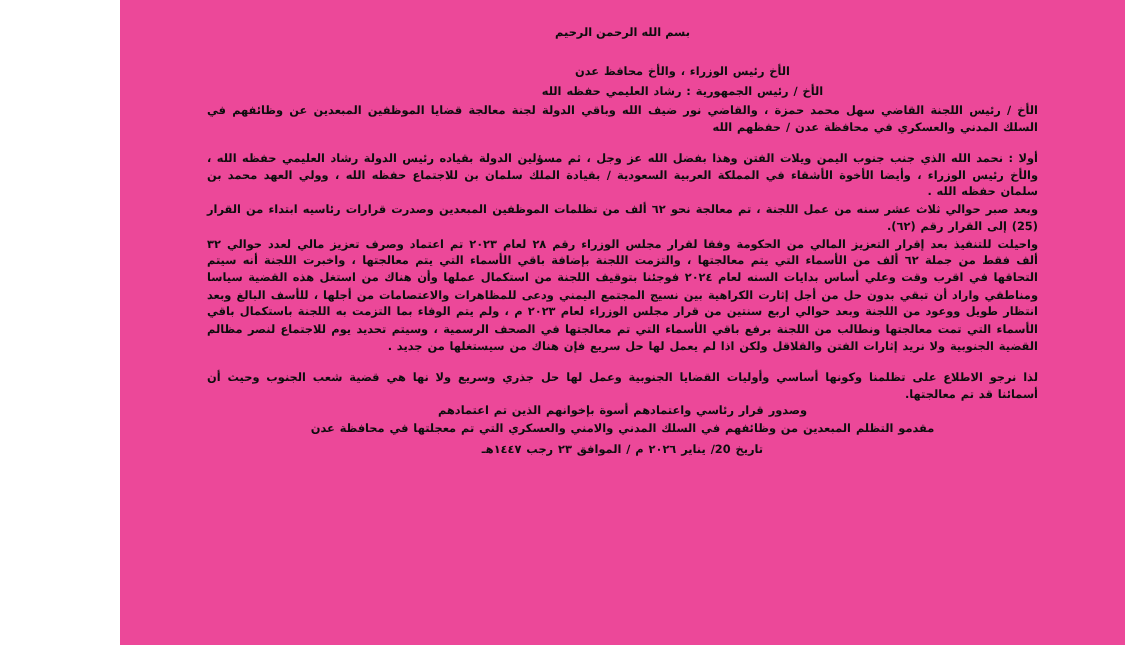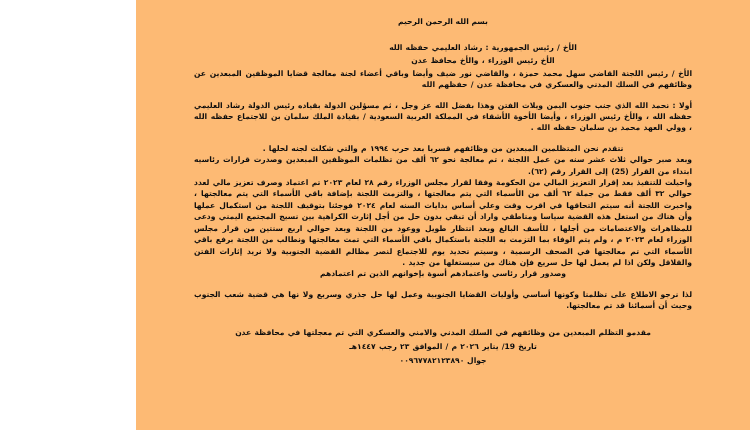--- a/index.html
+++ b/index.html
@@ -9,23 +9,23 @@
     background: #ffffff;
   }
   body {
     width: 750px;
     height: 430px;
     overflow: hidden;
     font-family: "DejaVu Sans", "Liberation Sans", sans-serif;
     color: #111111;
   }
   .page {
-    width: 614px;
+    width: 670px;
     height: 430px;
-    background: #fdba74;
+    background: #ec4899;
     box-sizing: border-box;
     padding: 10px 58px 6px 58px;
     direction: rtl;
   }
   .doc-line,
   .doc-para {
     font-size: 7.6px;
     line-height: 11.4px;
     font-weight: bold;
     color: #0d0d0d;
@@ -46,21 +46,20 @@
   }
   .addressee-block {
     margin: 0 0 9px 0;
   }
   .addressee-block .doc-line {
     margin-bottom: 1.5px;
   }
   .block-gap { margin-top: 9px; }
 
   .sig-block {
-    margin-top: 15px;
   }
   .sig-block .doc-line {
     margin-bottom: 3px;
   }
   .phone-line {
     margin-top: 4px;
     font-size: 7.6px;
     font-weight: bold;
     text-align: center;
     letter-spacing: 0.9px;
@@ -69,40 +68,35 @@
   .addr-pad-2 { padding-left: 80px; }
 </style>
 </head>
 <body>
 
 <div class="page">
 
   <div class="basmala">بسم الله الرحمن الرحيم</div>
 
   <div class="addressee-block">
+    <p class="doc-line center addr-pad-2">الأخ رئيس الوزراء ، والأخ محافظ عدن</p>
     <p class="doc-line center addr-pad-1">الأخ / رئيس الجمهورية : رشاد العليمي حفظه الله</p>
-    <p class="doc-line center addr-pad-2">الأخ رئيس الوزراء ، والأخ محافظ عدن</p>
-    <p class="doc-para justify">الأخ / رئيس اللجنة القاضي سهل محمد حمزة ،  والقاضي نور ضيف وأيضا وباقي أعضاء لجنة معالجة قضايا الموظفين المبعدين عن وظائفهم في السلك المدني والعسكري في محافظة عدن / حفظهم الله</p>
+    <p class="doc-para justify">الأخ / رئيس اللجنة القاضي سهل محمد حمزة ،  والقاضي نور ضيف الله وباقي الدولة لجنة معالجة قضايا الموظفين المبعدين عن وظائفهم في السلك المدني والعسكري في محافظة عدن / حفظهم الله</p>
   </div>
 
   <p class="doc-para justify">أولا :  نحمد الله الذي جنب جنوب اليمن ويلات الفتن وهذا بفضل الله عز وجل ، ثم مسؤلين الدولة بقياده رئيس الدولة رشاد العليمي حفظه الله ، والأخ رئيس الوزراء ، وأيضا الأخوة الأشقاء في المملكة العربية السعودية / بقيادة الملك سلمان بن للاجتماع حفظه الله ، وولي العهد محمد بن سلمان حفظه الله .</p>
 
-  <p class="doc-para center block-gap">نتقدم نحن المتظلمين المبعدين من وظائفهم قسريا بعد حرب ١٩٩٤ م والتي شكلت لجنه لحلها  .</p>
 
 
   <p class="doc-para justify">وبعد صبر حوالي ثلاث عشر سنه من عمل اللجنة ، تم معالجة نحو ٦٢ ألف من تظلمات الموظفين المبعدين وصدرت قرارات رئاسيه ابتداء من القرار (25) إلى القرار رقم (٦٢).</p>
 
   <p class="doc-para justify">واحيلت للتنفيذ بعد إقرار التعزيز المالي من الحكومة وفقا لقرار مجلس الوزراء رقم ٢٨ لعام ٢٠٢٣ تم اعتماد وصرف تعزيز مالي لعدد حوالي ٣٢ ألف فقط من جملة ٦٢ ألف من الأسماء التي يتم معالجتها ، والتزمت اللجنة بإضافة باقي الأسماء التي يتم معالجتها ، واخبرت اللجنة أنه سيتم التحاقها في اقرب وقت وعلي أساس بدايات السنه لعام ٢٠٢٤ فوجئنا بتوقيف اللجنة من استكمال عملها وأن هناك من استغل هذه القضية سياسا ومناطقي واراد أن تبقي بدون حل من أجل إثارت الكراهية بين نسيج المجتمع اليمني ودعى للمظاهرات والاعتصامات من أجلها ، للأسف البالغ وبعد انتظار طويل ووعود من اللجنة وبعد حوالي اربع سنتين من قرار مجلس الوزراء لعام ٢٠٢٣ م ، ولم يتم الوفاء بما التزمت به اللجنة باستكمال باقي الأسماء التي تمت معالجتها  ونطالب من اللجنة برفع باقي الأسماء التي تم معالجتها في الصحف الرسمية ، وسيتم تحديد يوم للاجتماع لنصر مظالم القضية الجنوبية ولا نريد إثارات الفتن والقلاقل ولكن اذا لم يعمل لها حل سريع فإن هناك من سيستغلها من جديد .</p>
 
+  <p class="doc-para justify block-gap">لذا نرجو الاطلاع على تظلمنا وكونها أساسي وأوليات القضايا الجنوبية وعمل لها حل جذري وسريع ولا نها هي قضية شعب الجنوب وحيث أن أسمائنا قد تم معالجتها.</p>
+
   <p class="doc-para center">وصدور قرار رئاسي واعتمادهم أسوة بإخوانهم الذين تم اعتمادهم</p>
-
-  <p class="doc-para justify block-gap">لذا نرجو الاطلاع على تظلمنا وكونها أساسي وأوليات القضايا الجنوبية وعمل لها حل جذري وسريع ولا نها هي قضية شعب الجنوب وحيث أن أسمائنا قد تم معالجتها.</p>
 
   <div class="sig-block">
     <p class="doc-line center">مقدمو التظلم المبعدين من وظائفهم في السلك المدني والامني والعسكري التي تم معجلتها في محافظة عدن</p>
-    <p class="doc-line center">تاريخ 19/ يناير ٢٠٢٦ م / الموافق ٢٣ رجب ١٤٤٧هـ</p>
-    <p class="phone-line">
-      <span>جوال</span>
-      <span>٠٠٩٦٧٧٨٢١٢٣٨٩٠</span>
-    </p>
+    <p class="doc-line center">تاريخ 20/ يناير ٢٠٢٦ م / الموافق ٢٣ رجب ١٤٤٧هـ</p>
   </div>
 
 </div>
 
 </body></html>

